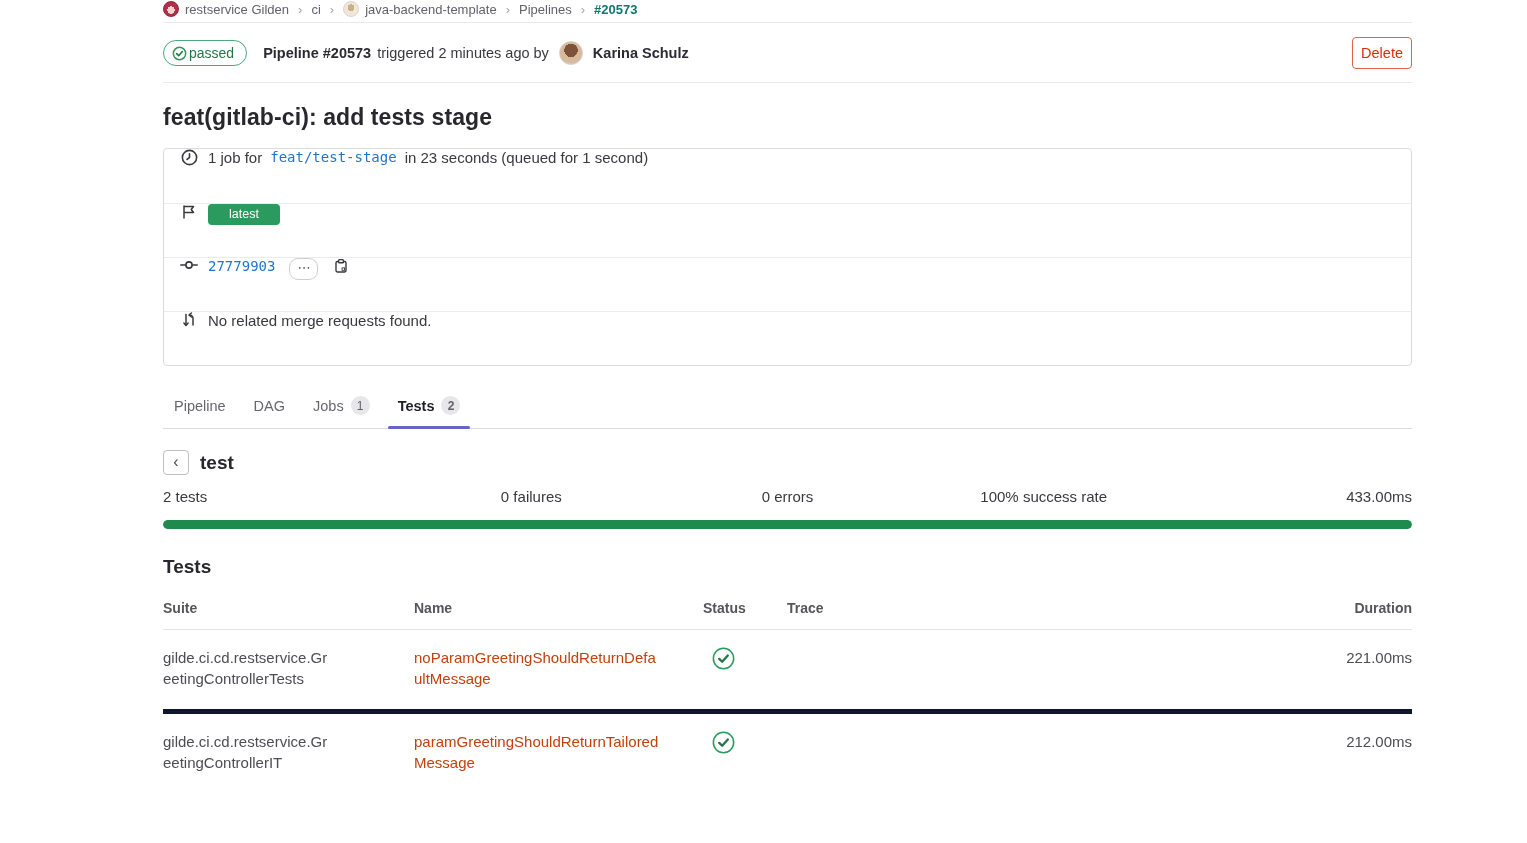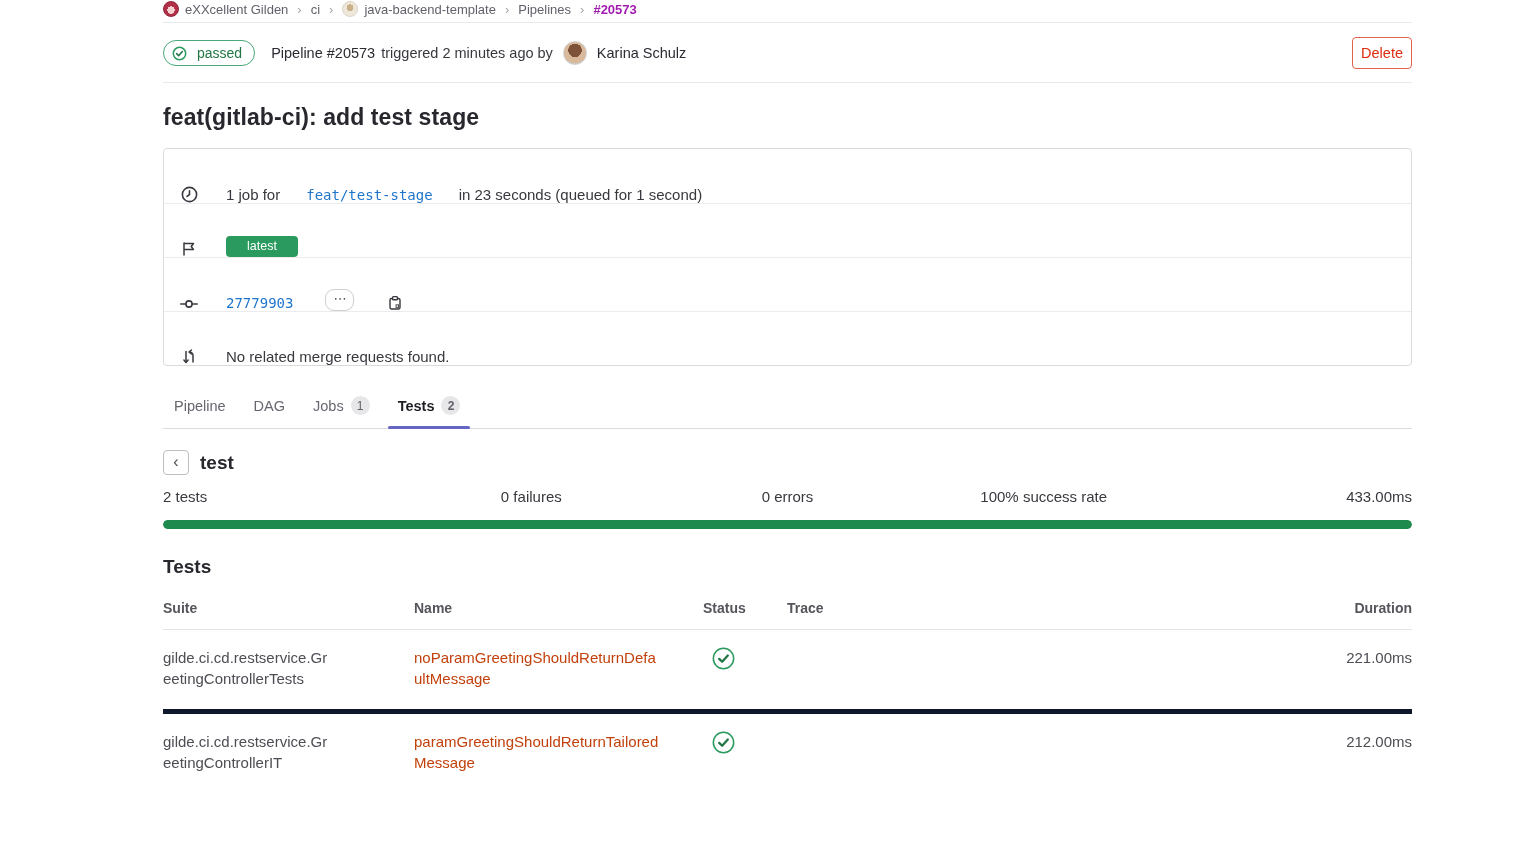--- a/index.html
+++ b/index.html
@@ -17,57 +17,57 @@
   }
   .page{margin-left:163px;width:1249px;}
 
   
   .breadcrumb{
     display:flex;align-items:center;gap:9px;
     font-size:13px;color:var(--gray);
     padding:1px 0 5px 0;border-bottom:1px solid #e9e9ec;
   }
   .crumb{display:flex;align-items:center;gap:6px;color:var(--gray);cursor:pointer;}
-  .crumb.current{color:#a21caf;font-weight:700;}
+  .crumb.current{color:#0f766e;font-weight:700;}
   .crumb-sep{color:#a5a2ad;font-size:13px;}
   .av16{width:16px;height:16px;border-radius:50%;display:inline-block;flex:0 0 auto;}
   .av-group{background:radial-gradient(circle at 50% 58%, #f3d2cf 0 34%, #b13048 35%);border:1px solid #8f2438;}
   .av-project{background:radial-gradient(circle at 50% 40%, #c9b089 0 30%, #efe8da 31%);border:1px solid #dcd4c6;}
 
   
   .pipeline-header{
     display:flex;align-items:center;gap:16px;
     padding:14px 0 13px 0;border-bottom:1px solid #e9e9ec;
     font-size:14.5px;
   }
   .status-badge{
-    display:inline-flex;align-items:center;gap:10px;
+    display:inline-flex;align-items:center;gap:2px;
     border:1px solid #4aa87a;color:var(--green);
     border-radius:14px;padding:4px 12px 4px 8px;font-size:14px;
     background:#fff;cursor:pointer;
   }
   .pipe-info{display:flex;align-items:center;gap:6px;flex:1;}
-  .bold{font-weight:400;color:#2b2b33;}
+  .bold{font-weight:700;color:#2b2b33;}
   .pipe-info .plain{color:#3a383f;text-align:center;}
   .av24{width:24px;height:24px;border-radius:50%;flex:0 0 auto;
     background:radial-gradient(circle at 50% 38%, #7d5238 0 38%, #d8b999 39% 72%, #cdc6bf 73%);
     border:1px solid #d2d2d6;margin:0 4px;}
   .delete-btn{
     border:1px solid #e0614c;color:var(--red);background:#fff;
     font-size:14.5px;border-radius:4px;padding:7px 8px;cursor:pointer;
     font-family:inherit;
   }
 
   
   .page-title{font-size:23px;font-weight:700;color:#28272d;margin:21px 0 17px 0;letter-spacing:.1px;}
 
   
   .info-card{border:1px solid var(--border);border-radius:4px;}
   .card-row{
-    display:flex;align-items:flex-end;gap:28px;
+    display:flex;align-items:flex-start;gap:10px;
     padding:0 16px;height:54px;font-size:15px;color:#3a383f;
   }
   .card-row + .card-row{border-top:1px solid var(--border-light);}
   .icon-slot{width:18px;display:flex;justify-content:center;color:#3a383f;flex:0 0 auto;}
   .mono{font-family:"DejaVu Sans Mono","Liberation Mono",monospace;font-size:14px;}
   .link-blue{color:var(--blue);text-decoration:none;cursor:pointer;}
   .latest-badge{
     background:var(--green-mid);color:#fff;font-size:12.5px;
     border-radius:4px;padding:3px 21px;line-height:1.2;
   }
@@ -140,21 +140,21 @@
   svg{display:block;}
 </style>
 </head>
 <body>
 
 <div class="page">
 
   <nav class="breadcrumb">
     <span class="crumb">
       <span class="av16 av-group"></span>
-      <span>eXXcellent Gilden</span>
+      <span>restservice Gilden</span>
     </span>
     <span class="crumb-sep">›</span>
     <span class="crumb">
       <span>ci</span>
     </span>
     <span class="crumb-sep">›</span>
     <span class="crumb">
       <span class="av16 av-project"></span>
       <span>java-backend-template</span>
     </span>
@@ -178,21 +178,21 @@
     </span>
     <span class="pipe-info">
       <span class="bold">Pipeline #20573</span>
       <span class="plain">triggered 2 minutes ago by</span>
       <span class="av24"></span>
       <span class="bold">Karina Schulz</span>
     </span>
     <button class="delete-btn">Delete</button>
   </div>
 
-  <h1 class="page-title">feat(gitlab-ci): add test stage</h1>
+  <h1 class="page-title">feat(gitlab-ci): add tests stage</h1>
 
   <div class="info-card">
     <div class="card-row">
       <span class="icon-slot">
         <svg width="17" height="17" viewBox="0 0 16 16">
           <circle cx="8" cy="8" r="6.7" fill="none" stroke="#3a383f" stroke-width="1.5"></circle>
           <path d="M8 4.6 V8 L5.7 9.8" fill="none" stroke="#3a383f" stroke-width="1.5" stroke-linecap="round" stroke-linejoin="round"></path>
         </svg>
       </span>
       <span>1 job for</span>

